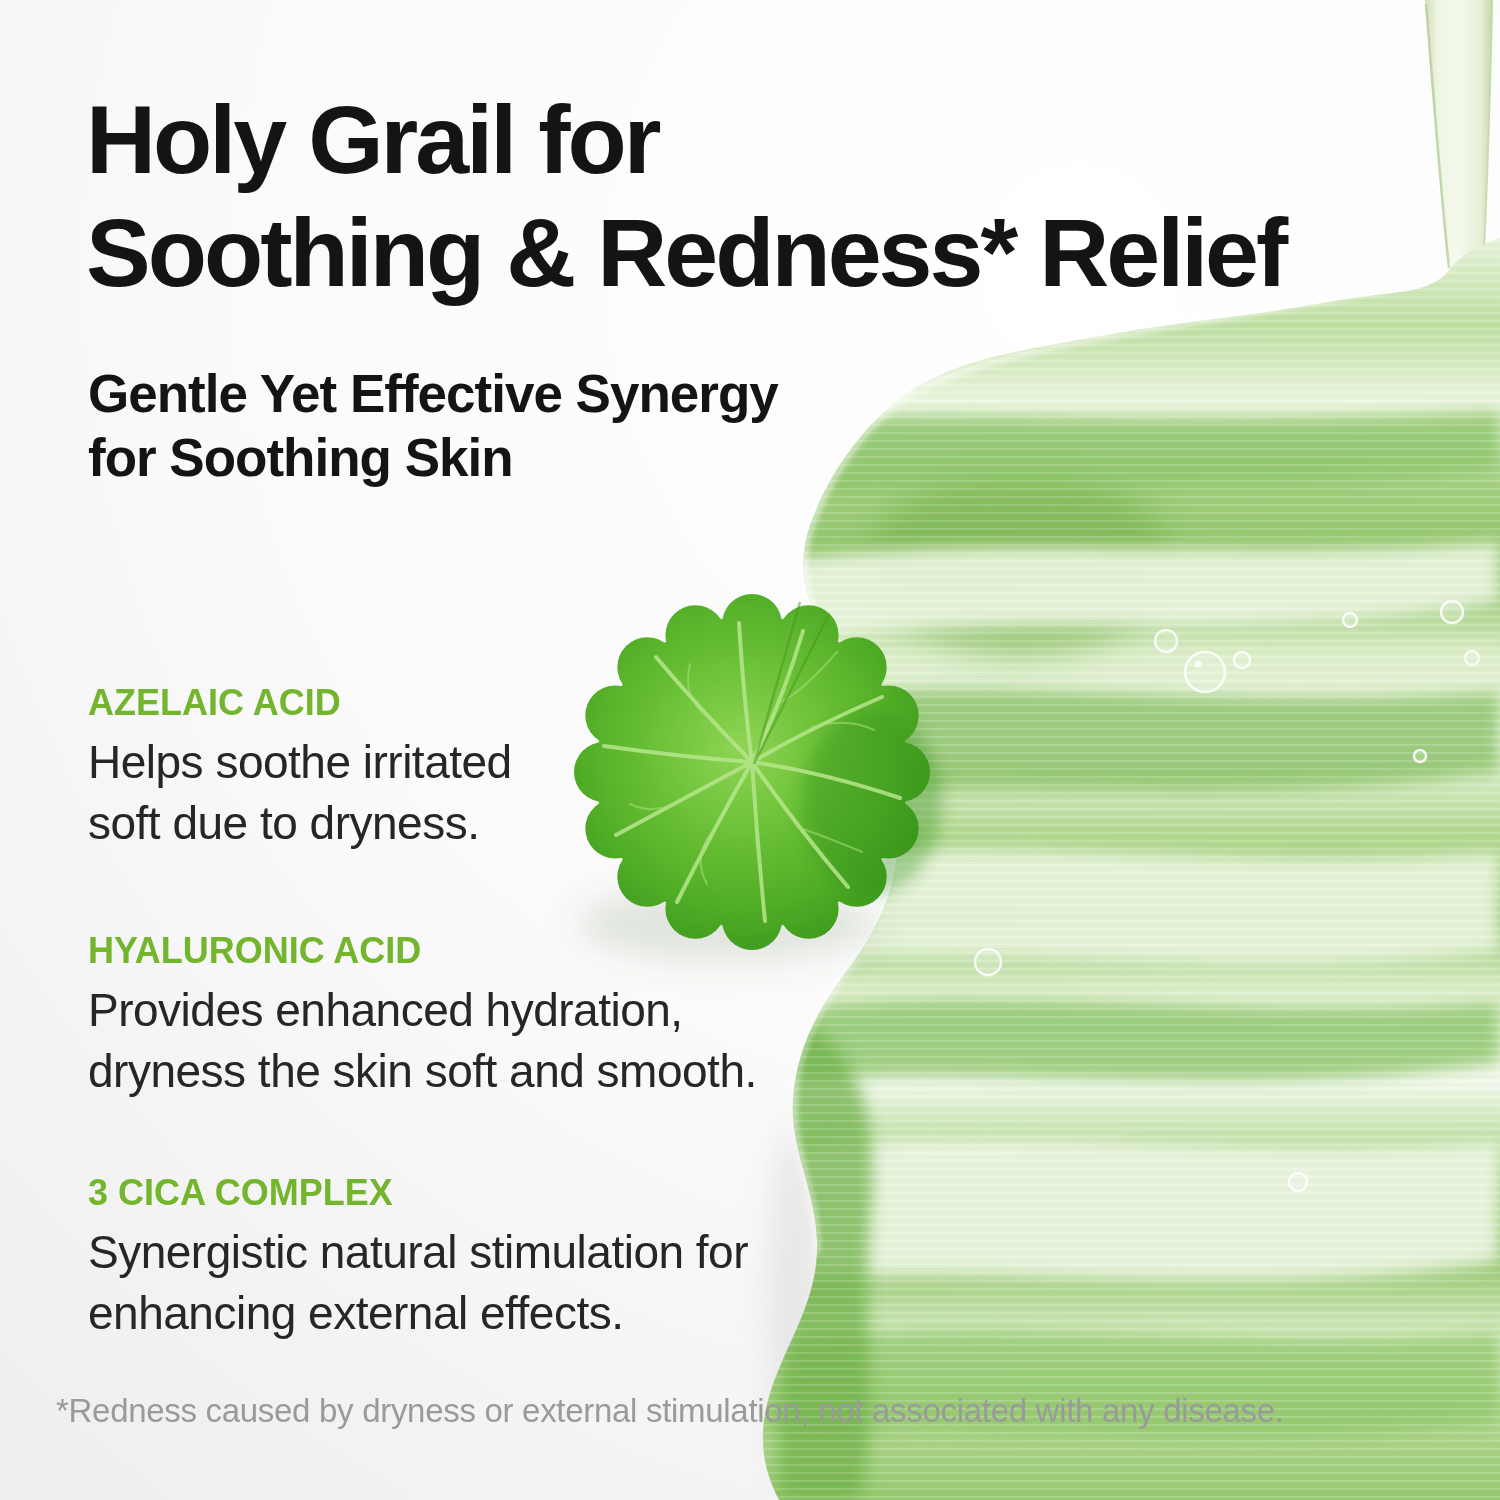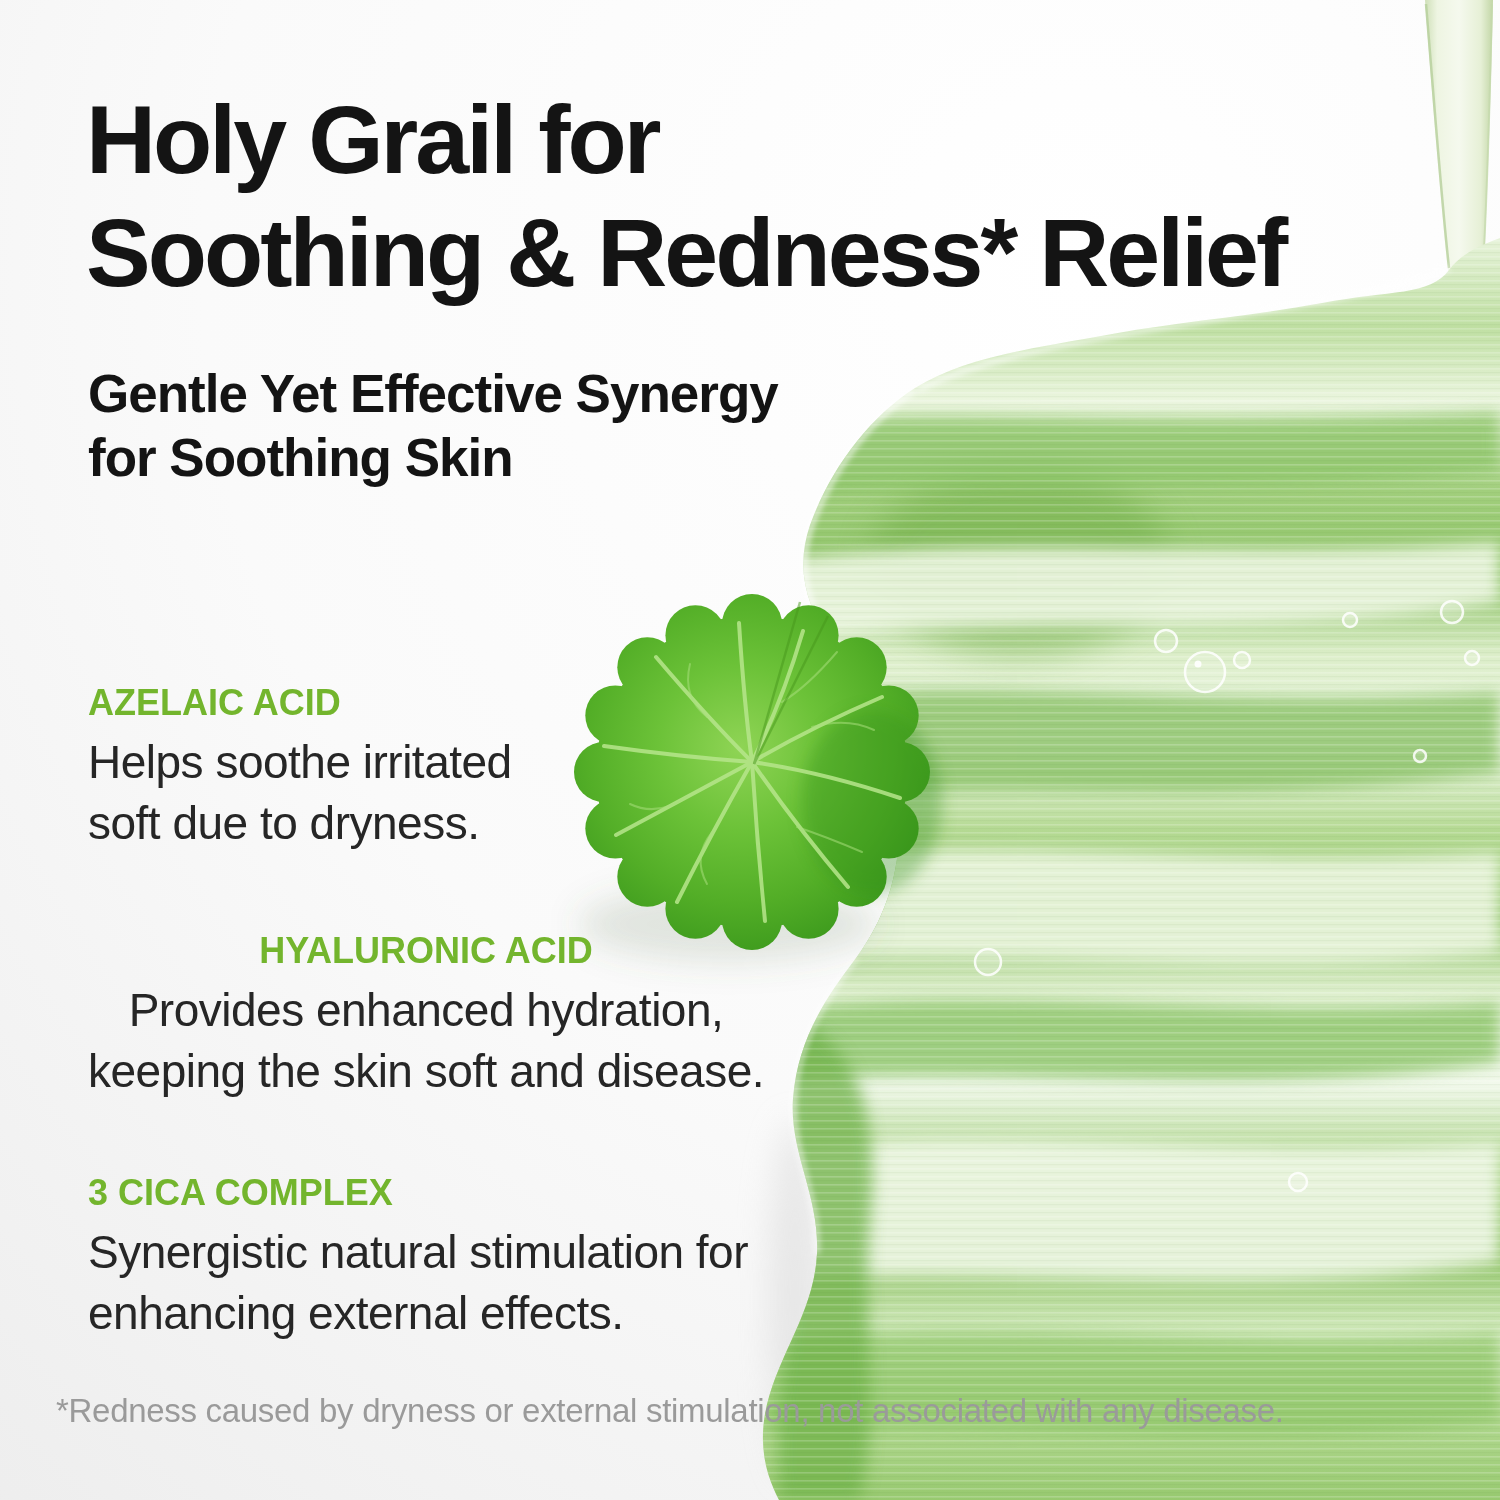--- a/index.html
+++ b/index.html
@@ -24,21 +24,21 @@
   }
   .ingredient{left:88px;}
   .ingredient h3{
     margin:0;font-size:36px;font-weight:700;letter-spacing:0;
     color:var(--accent-green,#73b52d);
   }
   .ingredient p{
     margin:8px 0 0 0;font-size:46px;font-weight:400;line-height:1.32;
     letter-spacing:-0.5px;color:var(--body,#262626);
   }
-  .sec1{top:682px;} .sec2{top:930px;text-align:center;} .sec3{top:1172px;}
+  .sec1{top:682px;} .sec2{top:930px;} .sec3{top:1172px;}
   .ln{display:block;}
   .footnote{
     left:56px;top:1392px;
     font-size:33px;font-weight:400;letter-spacing:-0.3px;
     color:var(--footnote,#9a9a9a);
   }
 </style>
 </head>
 <body>
 
@@ -213,21 +213,21 @@
     <p>
       <span class="ln">Helps soothe irritated</span>
       <span class="ln">soft due to dryness.</span>
     </p>
   </div>
 
   <div class="txt ingredient sec2">
     <h3>HYALURONIC ACID</h3>
     <p>
       <span class="ln">Provides enhanced hydration,</span>
-      <span class="ln">keeping the skin soft and disease.</span>
+      <span class="ln">dryness the skin soft and smooth.</span>
     </p>
   </div>
 
   <div class="txt ingredient sec3">
     <h3>3 CICA COMPLEX</h3>
     <p>
       <span class="ln">Synergistic natural stimulation for</span>
       <span class="ln">enhancing external effects.</span>
     </p>
   </div>

